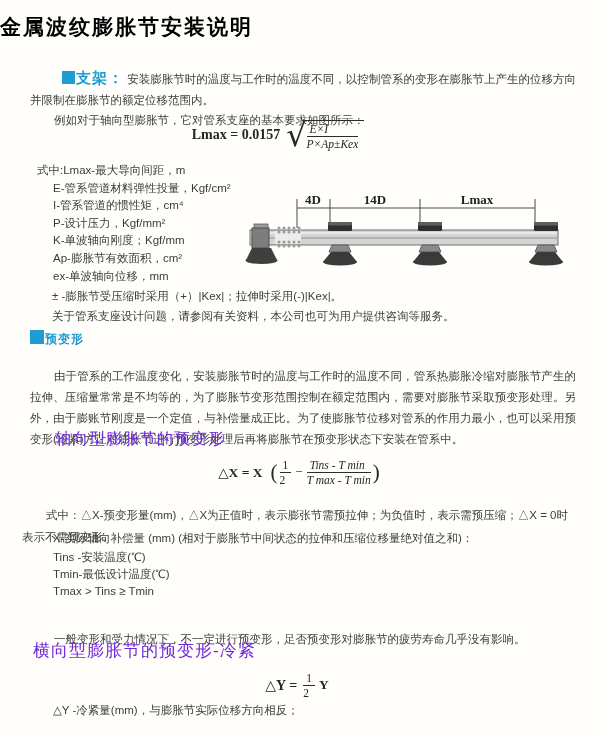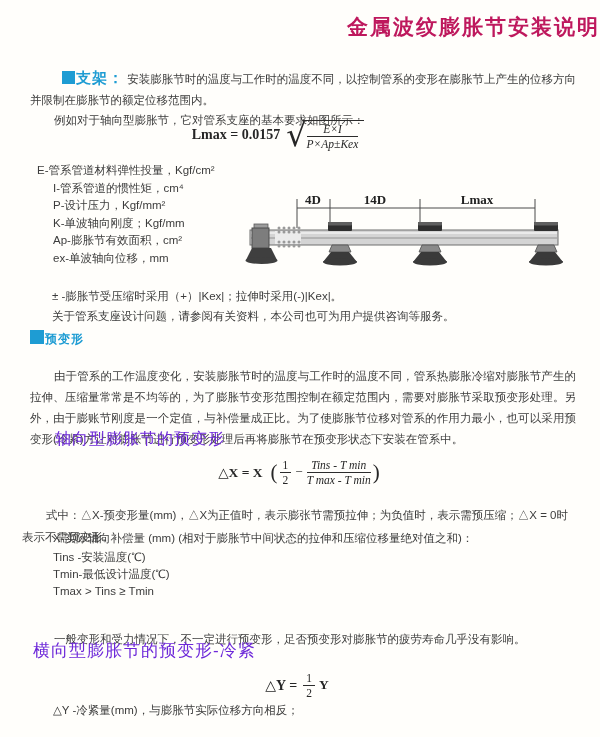--- a/index.html
+++ b/index.html
@@ -4,38 +4,38 @@
 <style>
   html,body{margin:0;padding:0;overflow:hidden;}
   body{
     width:600px;height:737px;position:relative;
     background:#fffefb;color:#3a3a3a;
     font-family:"Liberation Sans",sans-serif;
     font-size:11.5px;
   }
   .abs{position:absolute;}
   .title{
-    top:13px;left:0;width:600px;text-align:right;
-    font-size:21px;font-weight:bold;color:#be185d;letter-spacing:2px;
+    top:13px;left:0;width:600px;text-align:left;
+    font-size:21px;font-weight:bold;color:#000000;letter-spacing:2px;
   }
   .para{line-height:21px;text-align:justify;color:#3c3c3c;}
   .p-support{top:55px;left:30px;width:546px;text-indent:32px;}
   .sq{display:inline-block;width:13px;height:13px;background:#1e9cd3;vertical-align:-1px;margin-right:1px;}
   .blue{color:#1e9cd3;}
   .h-inline{font-size:15px;font-weight:bold;letter-spacing:1px;}
   .p-example{top:98px;left:30px;width:546px;text-indent:24px;}
 
   
   .formula{font-family:"Liberation Serif","DejaVu Serif",serif;color:#262626;
            display:flex;align-items:center;justify-content:center;}
   .f1{top:120px;left:0;width:556px;height:30px;}
   .f-lhs{font-weight:bold;font-size:14px;margin-right:6px;white-space:pre;}
   .sqrt{font-size:32px;font-weight:400;line-height:26px;font-family:"DejaVu Serif",serif;}
   .rad{display:inline-block;border-top:1.5px solid #2c2c2c;margin-left:-4px;padding:2px 6px 0 4px;}
-  .frac{display:inline-block;text-align:center;font-size:11.5px;vertical-align:middle;}
+  .frac{display:inline-block;font-size:11.5px;vertical-align:middle;}
   .frac .num{display:block;border-bottom:1px solid #2c2c2c;padding:0 3px 1px;}
   .frac .den{display:block;padding-top:1px;}
   .it{font-style:italic;}
   .f2{top:455px;left:0;width:600px;height:34px;}
   .f2 .f-lhs{font-size:13.5px;}
   .paren{font-size:21px;font-weight:400;margin:0 2px;}
   .minus{margin:0 4px;font-size:13px;}
   .f3{top:671px;left:0;width:600px;height:28px;}
   .f3 .rhs{font-weight:bold;font-size:13.5px;margin-left:4px;}
 
@@ -77,20 +77,21 @@
   <span class="sqrt">√</span>
   <span class="rad">
     <span class="frac it">
       <span class="num">E×I</span>
       <span class="den">P×Ap±Kex</span>
     </span>
   </span>
 </div>
 
 <div class="abs defs">
+  <div class="line">式中:Lmax-最大导向间距，m</div>
   <div class="line">E-管系管道材料弹性投量，Kgf/cm²</div>
   <div class="line">I-管系管道的惯性矩，cm⁴</div>
   <div class="line">P-设计压力，Kgf/mm²</div>
   <div class="line">K-单波轴向刚度；Kgf/mm</div>
   <div class="line">Ap-膨胀节有效面积，cm²</div>
   <div class="line">ex-单波轴向位移，mm</div>
 </div>
 
 <div class="abs line pm">± -膨胀节受压缩时采用（+）|Kex|；拉伸时采用(-)|Kex|。</div>
 <div class="abs line consult">关于管系支座设计问题，请参阅有关资料，本公司也可为用户提供咨询等服务。</div>

